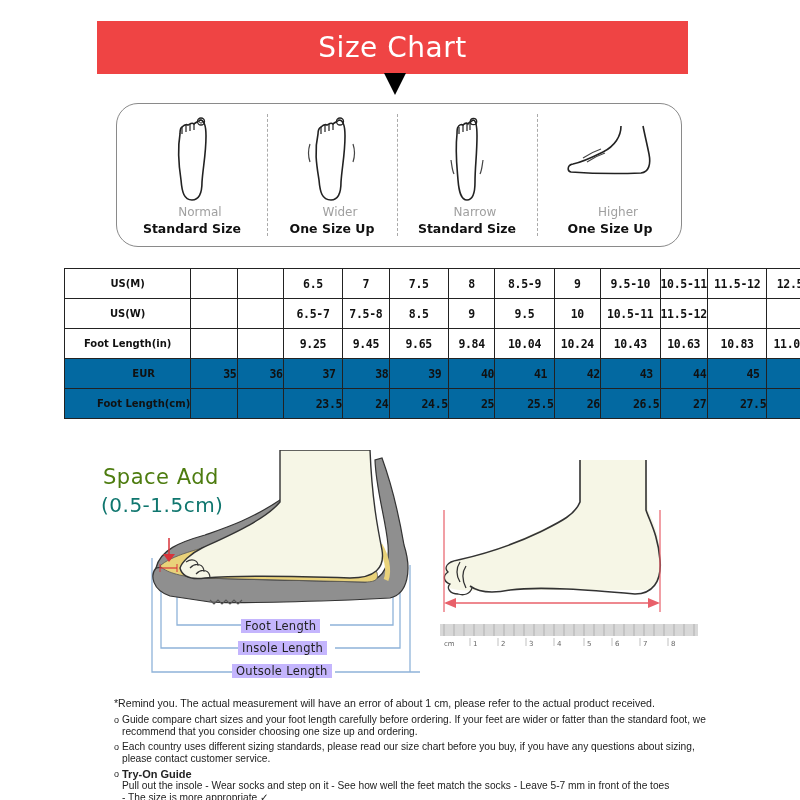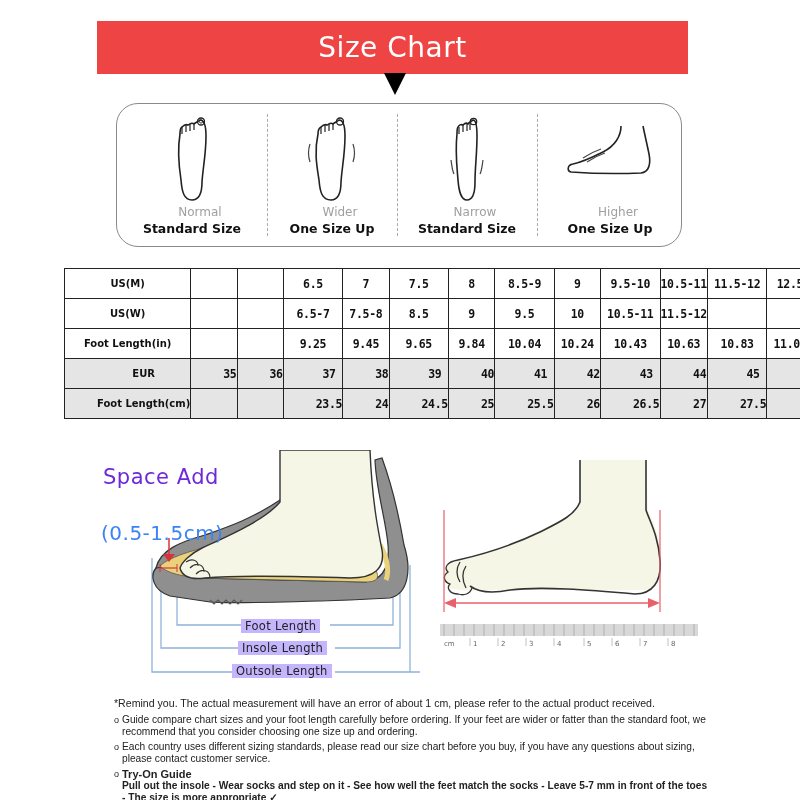--- a/index.html
+++ b/index.html
@@ -28,37 +28,37 @@
   .dashed-div { position: absolute; top: 10px; bottom: 10px; border-left: 1.5px dashed #aaa; width: 0; }
 
   table.size-table {
     position: absolute; left: 64px; top: 268px; width: 591px; border-collapse: collapse;
     font-family: "DejaVu Sans Mono", monospace; font-weight: bold; font-size: 11.5px;
   }
   table.size-table td {
     border: 1.5px solid #222; height: 30px; text-align: center; padding: 0; white-space: nowrap; letter-spacing: -0.3px;
   }
   table.size-table td.rowhead { font-family: "DejaVu Sans", sans-serif; font-size: 10px; letter-spacing: 0; }
-  table.size-table tr.grey td { background: #e5e5e5; padding-left: 32px; }
-
-  .space-add { position: absolute; left: 103px; top: 465px; font-size: 21px; color: #6d28d9; letter-spacing: 0.5px; }
-  .space-range { position: absolute; left: 101px; top: 493px; font-size: 20px; color: #3b82f6; letter-spacing: 0.5px; margin-top: 28px; }
+  table.size-table tr.grey td { background: #0369a1; padding-left: 32px; }
+
+  .space-add { position: absolute; left: 103px; top: 465px; font-size: 21px; color: #4d7c0f; letter-spacing: 0.5px; }
+  .space-range { position: absolute; left: 101px; top: 493px; font-size: 20px; color: #0f766e; letter-spacing: 0.5px; }
 
   .diagram-left { position: absolute; left: 90px; top: 450px; }
   .diagram-right { position: absolute; left: 430px; top: 450px; }
 
   .len-label { position: absolute; font-size: 11.5px; color: #222; background: #c4b5fd; padding: 0 4px; letter-spacing: 0.3px; }
 
   .notes { position: absolute; left: 114px; top: 697px; width: 600px; font-family: "Liberation Sans", sans-serif; color: #222; }
   .note-line { font-size: 10.2px; line-height: 12px; }
   .note-remind { font-size: 10.6px; margin-bottom: 5px; }
   .bullet { display: flex; margin-bottom: 3px; }
   .bullet .dot { width: 8px; flex: none; font-size: 9px; line-height: 12px; }
   .tryon-title { font-weight: bold; font-size: 11px; line-height: 12px; }
-  .indent { padding-left: 8px; font-weight: bold; }
+  .indent { padding-left: 8px; }
 </style>
 </head>
 <body>
 
 <div class="title-banner">
   <span>Size Chart</span>
 </div>
 <div class="title-pointer"></div>
 
 <div class="types-box">

